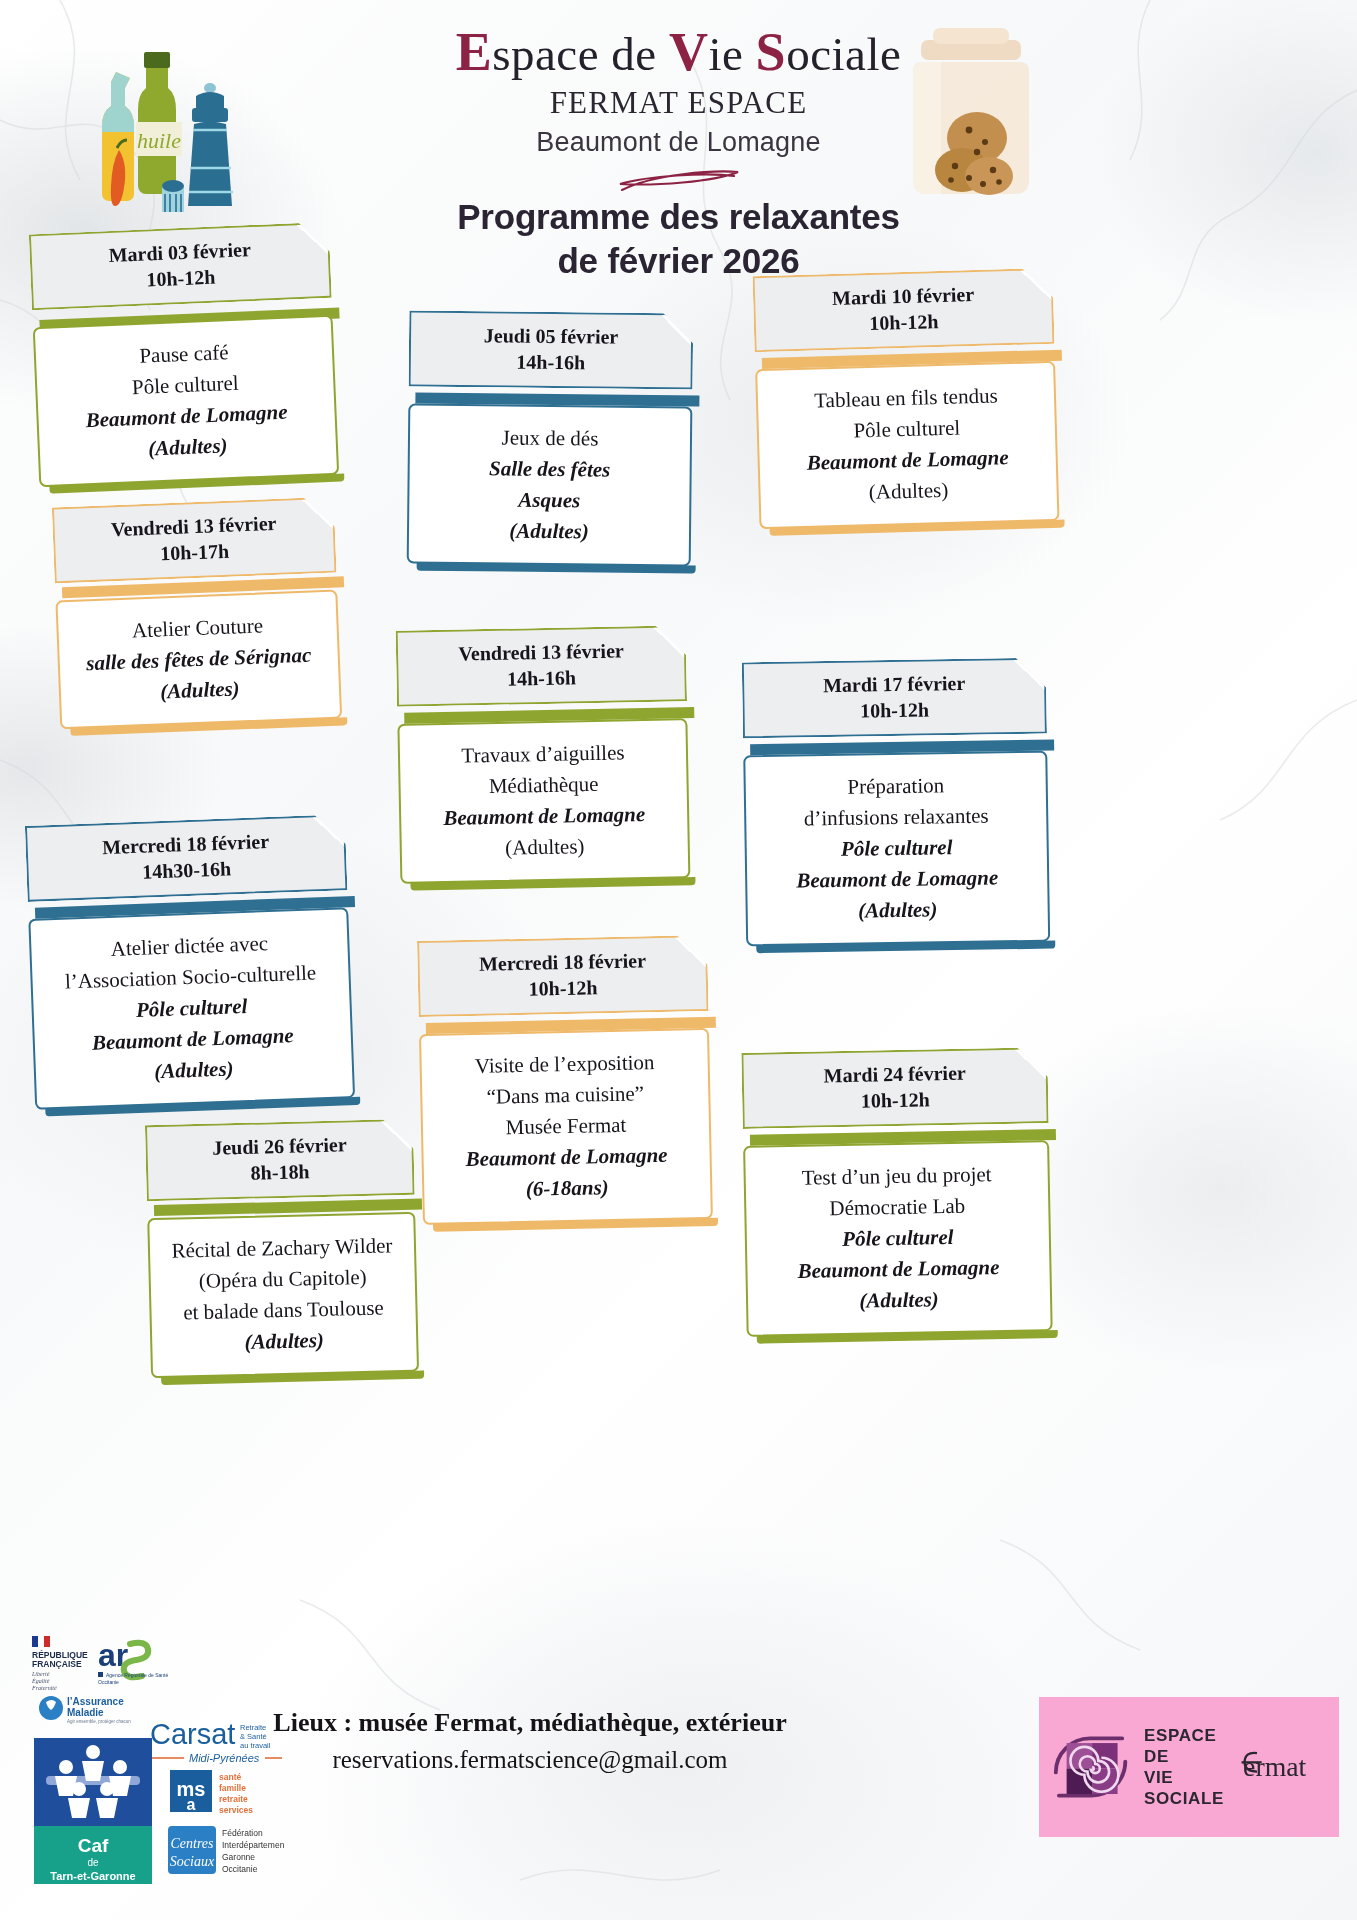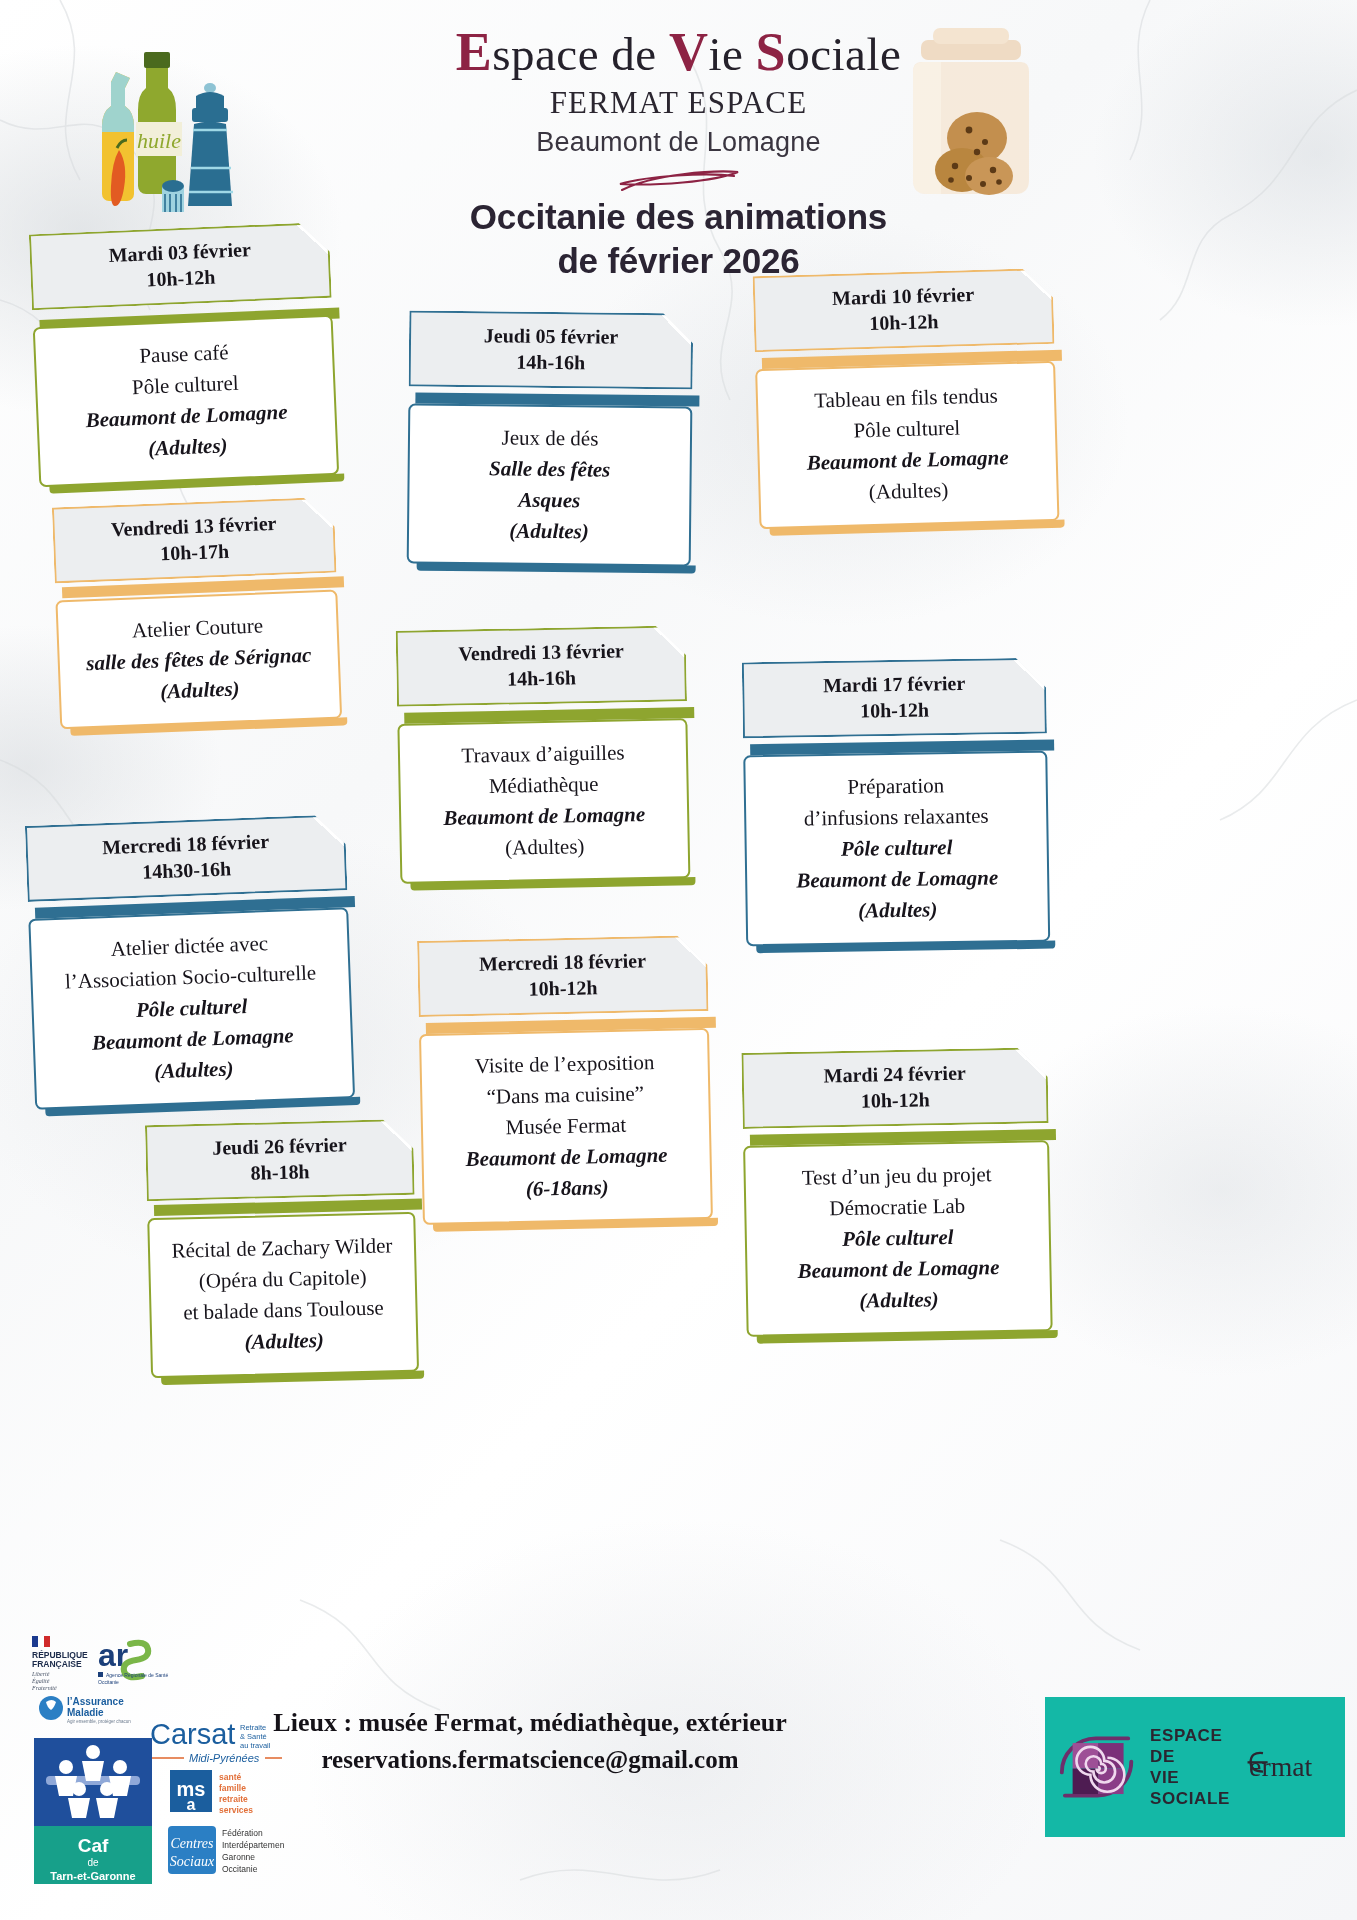--- a/index.html
+++ b/index.html
@@ -42,24 +42,24 @@
        font-size:21px;line-height:1.48;color:#17141b;}
   .bodybox::after{content:"";position:absolute;left:8px;right:-7px;bottom:-9px;height:8px;
        background:var(--c);border-radius:0 0 4px 4px;z-index:-1;}
   .bodybox .itb{font-style:italic;font-weight:bold;}
   .ln{display:block;}
 
   
   .foot{position:absolute;left:250px;top:1705px;width:560px;text-align:center;
         font-size:26px;line-height:1.42;color:#151218;}
   .foot .l1,.foot .l2,.foot .l3{font-weight:bold;}
-  .foot .l4{font-weight:bold;font-size:25px;}
+  .foot .l4{font-weight:normal;font-size:25px;}
   .logos{position:absolute;left:22px;top:1630px;width:260px;}
-  .evslogo{position:absolute;right:12px;top:1697px;width:300px;height:140px;
-           background:#14b8a6;display:flex;align-items:center;gap:8px;padding:0 6px;box-sizing:border-box;}
+  .evslogo{position:absolute;right:18px;top:1697px;width:300px;height:140px;
+           background:#f9a8d4;display:flex;align-items:center;gap:8px;padding:0 6px;box-sizing:border-box;}
   .evstxt{font-family:"Liberation Sans",sans-serif;font-size:17px;font-weight:bold;
           color:#2b2630;line-height:1.25;letter-spacing:.6px;}
 </style>
 </head>
 <body>
 
 <svg class="veins" width="1357" height="1920" viewBox="0 0 1357 1920">
   <g stroke="#d7dadd" fill="none" stroke-width="1.6" opacity=".55">
     <path d="M0 120 C 60 150, 90 90, 140 160 C 180 215, 120 250, 150 310"></path>
     <path d="M0 300 C 70 320, 60 380, 130 410 C 190 436, 160 480, 200 520"></path>
@@ -128,21 +128,21 @@
   </g>
 </svg>
 
 <div class="hdr">
   <div class="evs"><span class="cap">E</span>space de <span class="cap">V</span>ie <span class="cap">S</span>ociale</div>
   <div class="fsci">FERMAT ESPACE</div>
   <div class="bdl">Beaumont de Lomagne</div>
   <svg class="swoosh" width="130" height="26" viewBox="0 0 130 26">
     <path d="M8 22 C 40 6, 100 2, 124 4 C 100 14, 40 18, 6 16 C 34 8, 92 4, 120 8" fill="none" stroke="#8d2344" stroke-width="2.1" stroke-linecap="round"></path>
   </svg>
-  <div class="prog">Occitanie des animations</div>
+  <div class="prog">Programme des relaxantes</div>
   <div class="prog">de février 2026</div>
 </div>
 
 <div class="card" style="left:34px;top:228px;width:300px;--c:#8ea52f;transform:rotate(-2.4deg);">
   <div class="tabshadow" style="top:86px;"></div>
   <div class="tab">
     <span class="ln">Mardi 03 février</span>
     <span class="ln">10h-12h</span>
   </div>
   <div class="bodybox" style="margin-top:17px;">

